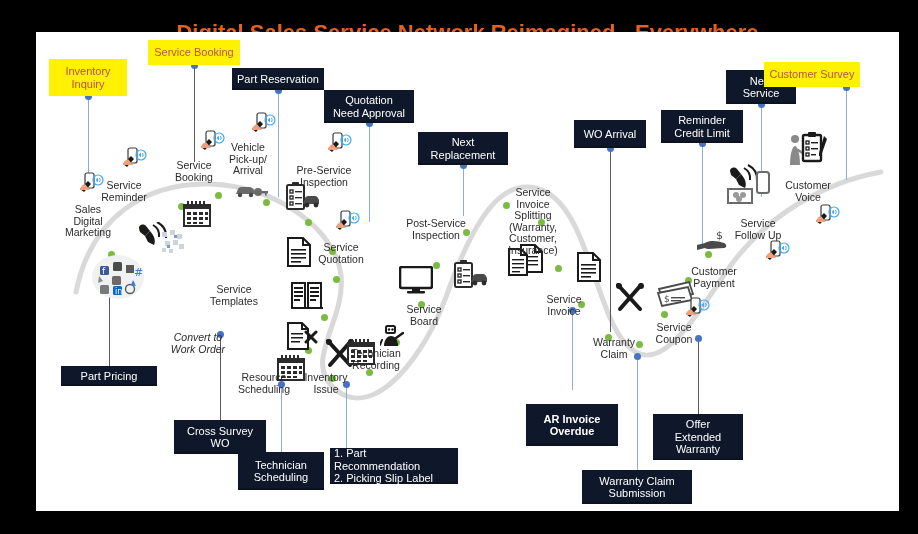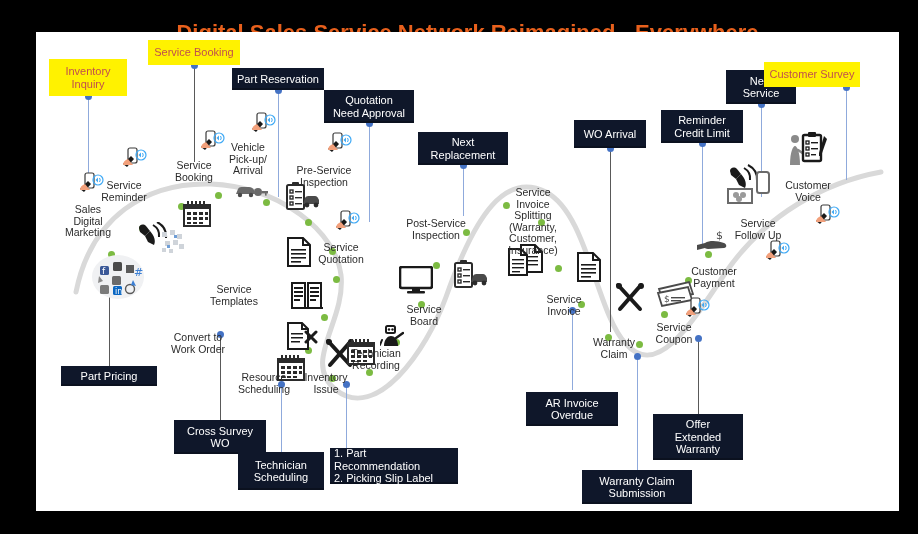--- a/index.html
+++ b/index.html
@@ -553,21 +553,21 @@
 Booking</div>
         <div class="node-label" style="left: 178px; top: 110px; width: 68px;">Vehicle
 Pick-up/
 Arrival</div>
         <div class="node-label" style="left: 254px; top: 133px; width: 68px;">Pre-Service
 Inspection</div>
         <div class="node-label" style="left: 271px; top: 210px; width: 68px;">Service
 Quotation</div>
         <div class="node-label" style="left: 164px; top: 252px; width: 68px;">Service
 Templates</div>
-        <div class="node-label" style="left: 128px; top: 300px; width: 68px;">Convert to
+        <div class="node-label" style="left: 128px; top: 300px; width: 68px; font-style: italic;">Convert to
 Work Order</div>
         <div class="node-label" style="left: 194px; top: 340px; width: 68px;">Resource
 Scheduling</div>
         <div class="node-label" style="left: 256px; top: 340px; width: 68px;">Inventory
 Issue</div>
         <div class="node-label" style="left: 306px; top: 316px; width: 68px;">Technician
 Recording</div>
         <div class="node-label" style="left: 354px; top: 272px; width: 68px;">Service
 Board</div>
         <div class="node-label" style="left: 366px; top: 186px; width: 68px;">Post-Service
@@ -599,21 +599,21 @@
         <div class="box green flat" style="left: 625px; top: 78px; width: 82px; height: 33px;">Reminder
 Credit Limit</div>
         <div class="box green flat" style="left: 690px; top: 38px; width: 70px; height: 34px;">Next Service</div>
         <div class="box green flat" style="left: 25px; top: 334px; width: 96px; height: 20px;">Part Pricing</div>
         <div class="box green flat" style="left: 138px; top: 388px; width: 92px; height: 34px;">Cross Survey
 WO</div>
         <div class="box green flat" style="left: 202px; top: 420px; width: 86px; height: 38px;">Technician
 Scheduling</div>
         <div class="box green flat left" style="left: 294px; top: 416px; width: 128px; height: 36px;">1. Part Recommendation
 2. Picking Slip Label</div>
-        <div class="box green flat" style="left: 490px; top: 360px; width: 92px; height: 34px;">AR Invoice
+        <div class="box green flat" style="left: 490px; top: 372px; width: 92px; height: 42px; font-weight: bold;">AR Invoice
 Overdue</div>
         <div class="box green flat" style="left: 546px; top: 438px; width: 110px; height: 34px;">Warranty Claim
 Submission</div>
         <div class="box green flat" style="left: 617px; top: 382px; width: 90px; height: 46px;">Offer
 Extended
 Warranty</div>
       </div>
     <div id="layer-yellow">
         <div class="box yellow" style="left: 13px; top: 27px; width: 78px; height: 37px;">Inventory
 Inquiry</div>

